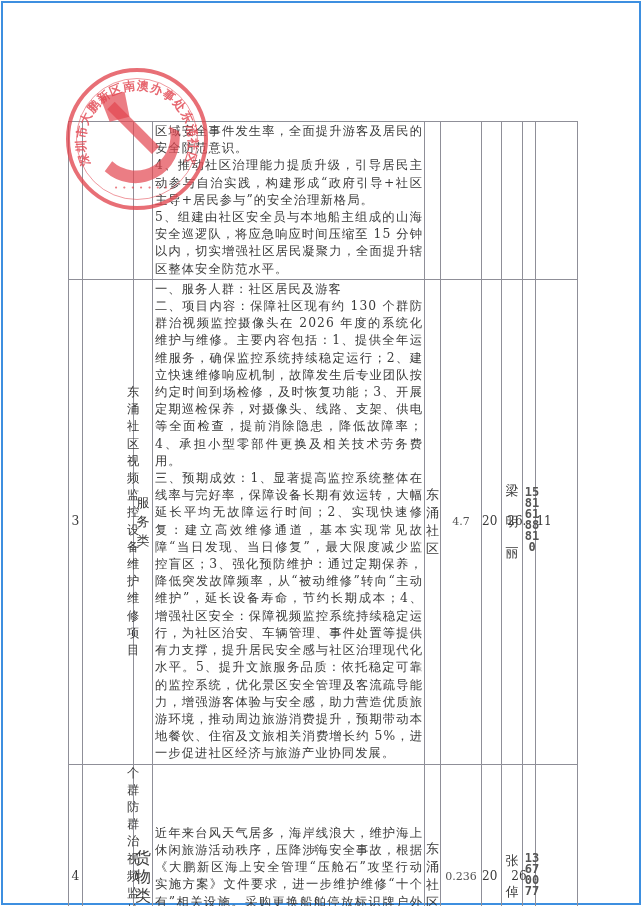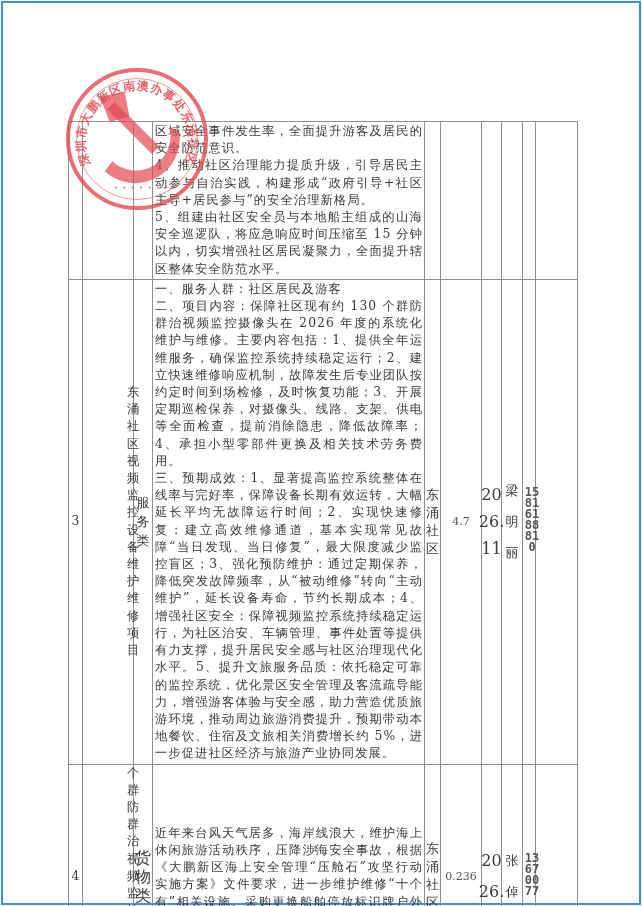--- a/index.html
+++ b/index.html
@@ -13,21 +13,21 @@
   .stamp svg { position: absolute; left: 0; top: 0; width: 134px; height: 134px; }
   .stamp-emblem { position: absolute; left: 40px; top: 40px; width: 54px; height: 54px; }
 
   table.doc-table { position: absolute; left: 68px; top: 121px; width: 509px; border-collapse: collapse; table-layout: fixed; z-index: 1; }
   table.doc-table td { border: 1px solid #8f8f98; vertical-align: middle; font-size: 12.3px; line-height: 17.2px; }
   td.content { text-align: justify; padding: 1px 1px 1px 2px; letter-spacing: 1.05px; vertical-align: top; }
   td.content p { margin: 0; }
   td.center { text-align: center; }
   td.narrow { font-size: 12px; line-height: 22px; letter-spacing: 0; margin-top: 45px; }
   .vert { display: inline-block; width: 18px; word-break: break-all; line-height: 11px; font-size: 12px; font-family: "DejaVu Sans Mono", "Liberation Mono", monospace; color: #555; font-weight: bold; }
-  .date-lines { display: flex; flex-direction: column; gap: 10px; align-items: center; font-size: 16px; }
+  .date-lines { display: flex; flex-direction: row; gap: 10px; align-items: center; font-size: 12px; }
   .name-lines { display: flex; flex-direction: column; gap: 14px; align-items: center; font-size: 13px; }
   .community { display: flex; flex-direction: column; align-items: center; font-size: 13px; line-height: 18px; }
   .proj-name { font-size: 13px; line-height: 18.5px; letter-spacing: 0.5px; padding-left: 44px; }
   .page-number { position: absolute; left: 312px; top: 842px; font-size: 11px; color: #555; font-family: "Liberation Serif", serif; }
 </style>
 </head>
 <body>
 
 <div class="page-frame"></div>
 

